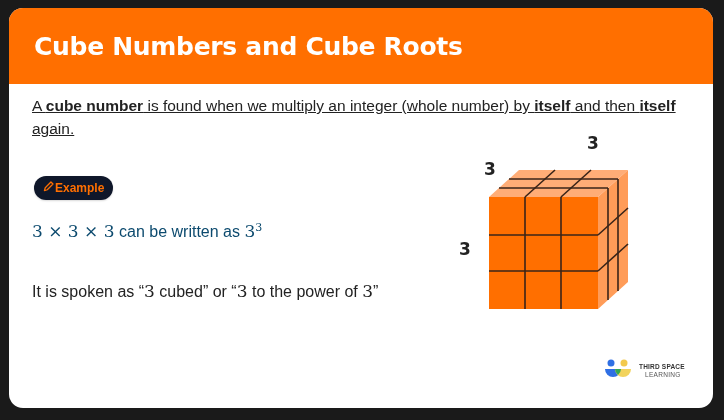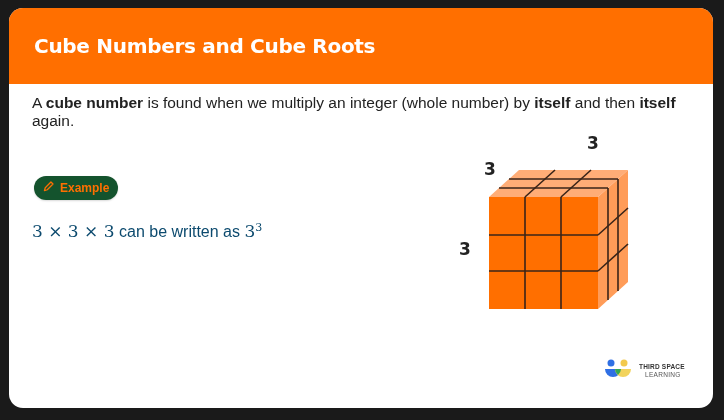--- a/index.html
+++ b/index.html
@@ -8,31 +8,32 @@
       font-family: "DejaVu Sans", sans-serif;
     }
     .card {
       position: absolute; left: 9px; top: 8px; width: 704px; height: 400px;
       background: #ffffff; border-radius: 14px; overflow: hidden;
     }
     .header {
       height: 76px; background: #ff6f00; display: flex; align-items: center;
     }
     .header h1 {
-      margin: 0; padding-left: 25px; color: #ffffff; font-size: 20px; font-weight: bold;
+      margin: 0; padding-left: 25px; color: #ffffff; font-size: 25px; font-weight: bold;
       font-family: "DejaVu Sans", sans-serif; letter-spacing: -0.3px;
     }
     .intro {
-      position: absolute; left: 23px; top: 86px; width: 670px; font-size: 15.5px; line-height: 18px; color: #222;
+      position: absolute; left: 23px; top: 86px; width: 670px; font-size: 15.5px; line-height: 23px; color: #222;
       font-family: "Liberation Sans", sans-serif;
+      text-decoration: underline;
     }
     .intro b { font-weight: bold; }
     .badge {
       position: absolute; left: 25px; top: 168px; height: 24px; padding: 0 9px 0 8px;
-      background: #14532d; border-radius: 12px; display: flex; align-items: center; gap: 5px;
+      background: #0f172a; border-radius: 12px; display: flex; align-items: center; 
       box-shadow: 0 1px 2px rgba(0,0,0,0.15);
       color: #ff6f00; font-weight: bold; font-size: 12px; font-family: "Liberation Sans", sans-serif;
     }
     .line1 {
       position: absolute; left: 23px; top: 213px; font-size: 16px; color: #0c4a6e;
       font-family: "Liberation Sans", sans-serif;
     }
     .line2 {
       position: absolute; left: 23px; top: 273px; font-size: 16px; color: #222;
       font-family: "Liberation Sans", sans-serif;
@@ -63,20 +64,23 @@
           <path d="M3 13 L4 9.5 L11 2.5 L13.5 5 L6.5 12 Z M3 13 L6.5 12" fill="none" stroke="#ff6f00" stroke-width="1.6" stroke-linejoin="round"></path>
         </svg>
     </span>
     <span>Example</span>
   </div>
 
   <div class="line1">
     <span class="m">3 × 3 × 3</span><span> can be written as </span><span class="m">3</span><sup>3</sup>
   </div>
 
+  <div class="line2">
+    <span>It is spoken as “</span><span class="m">3</span><span> cubed” or “</span><span class="m">3</span><span> to the power of </span><span class="m">3</span><span>”</span>
+  </div>
 
   <div class="cube">
     <svg width="240" height="200" viewBox="0 0 240 200">
 
       <polygon points="49,72 79,45 188,45 158,72" fill="#ffad77"></polygon>
 
       <polygon points="158,72 188,45 188,157 158,184" fill="#ff9c58"></polygon>
 
       <rect x="49" y="72" width="109" height="112" fill="#ff6f00"></rect>
       <g stroke="#3a2418" stroke-width="1.6" fill="none">

